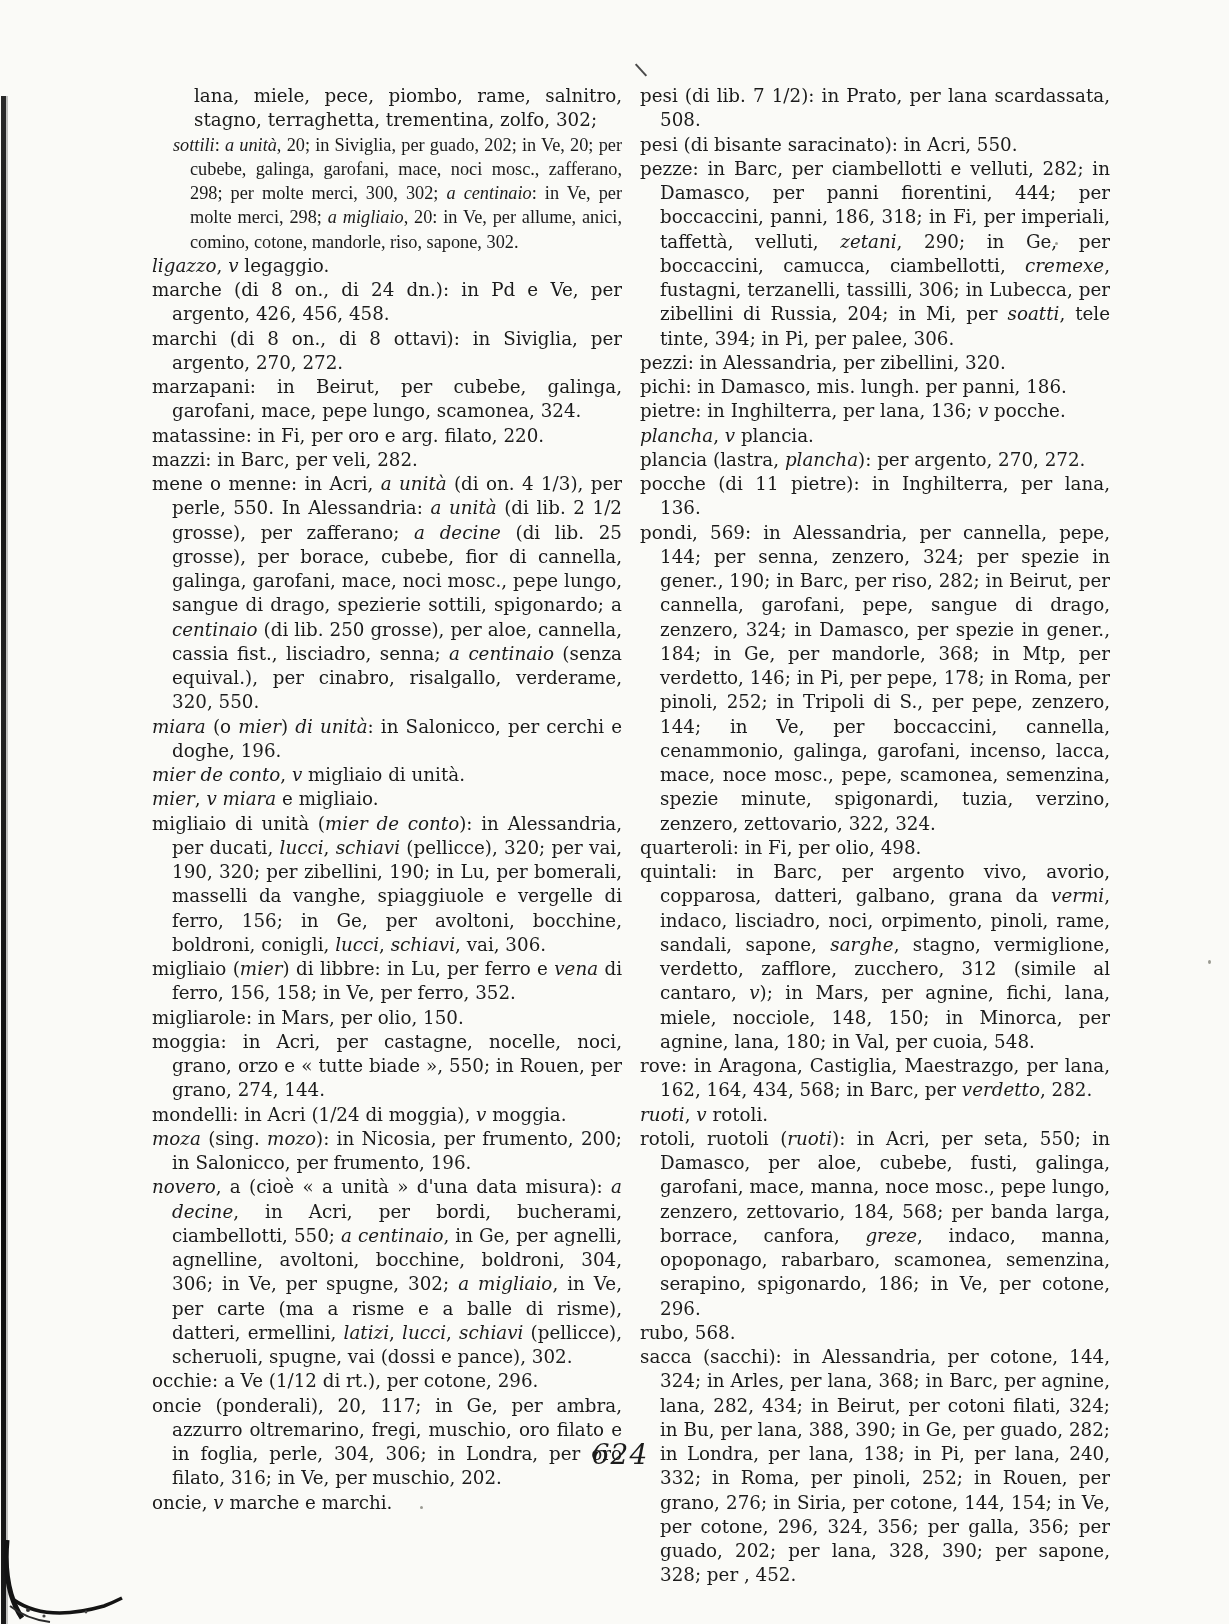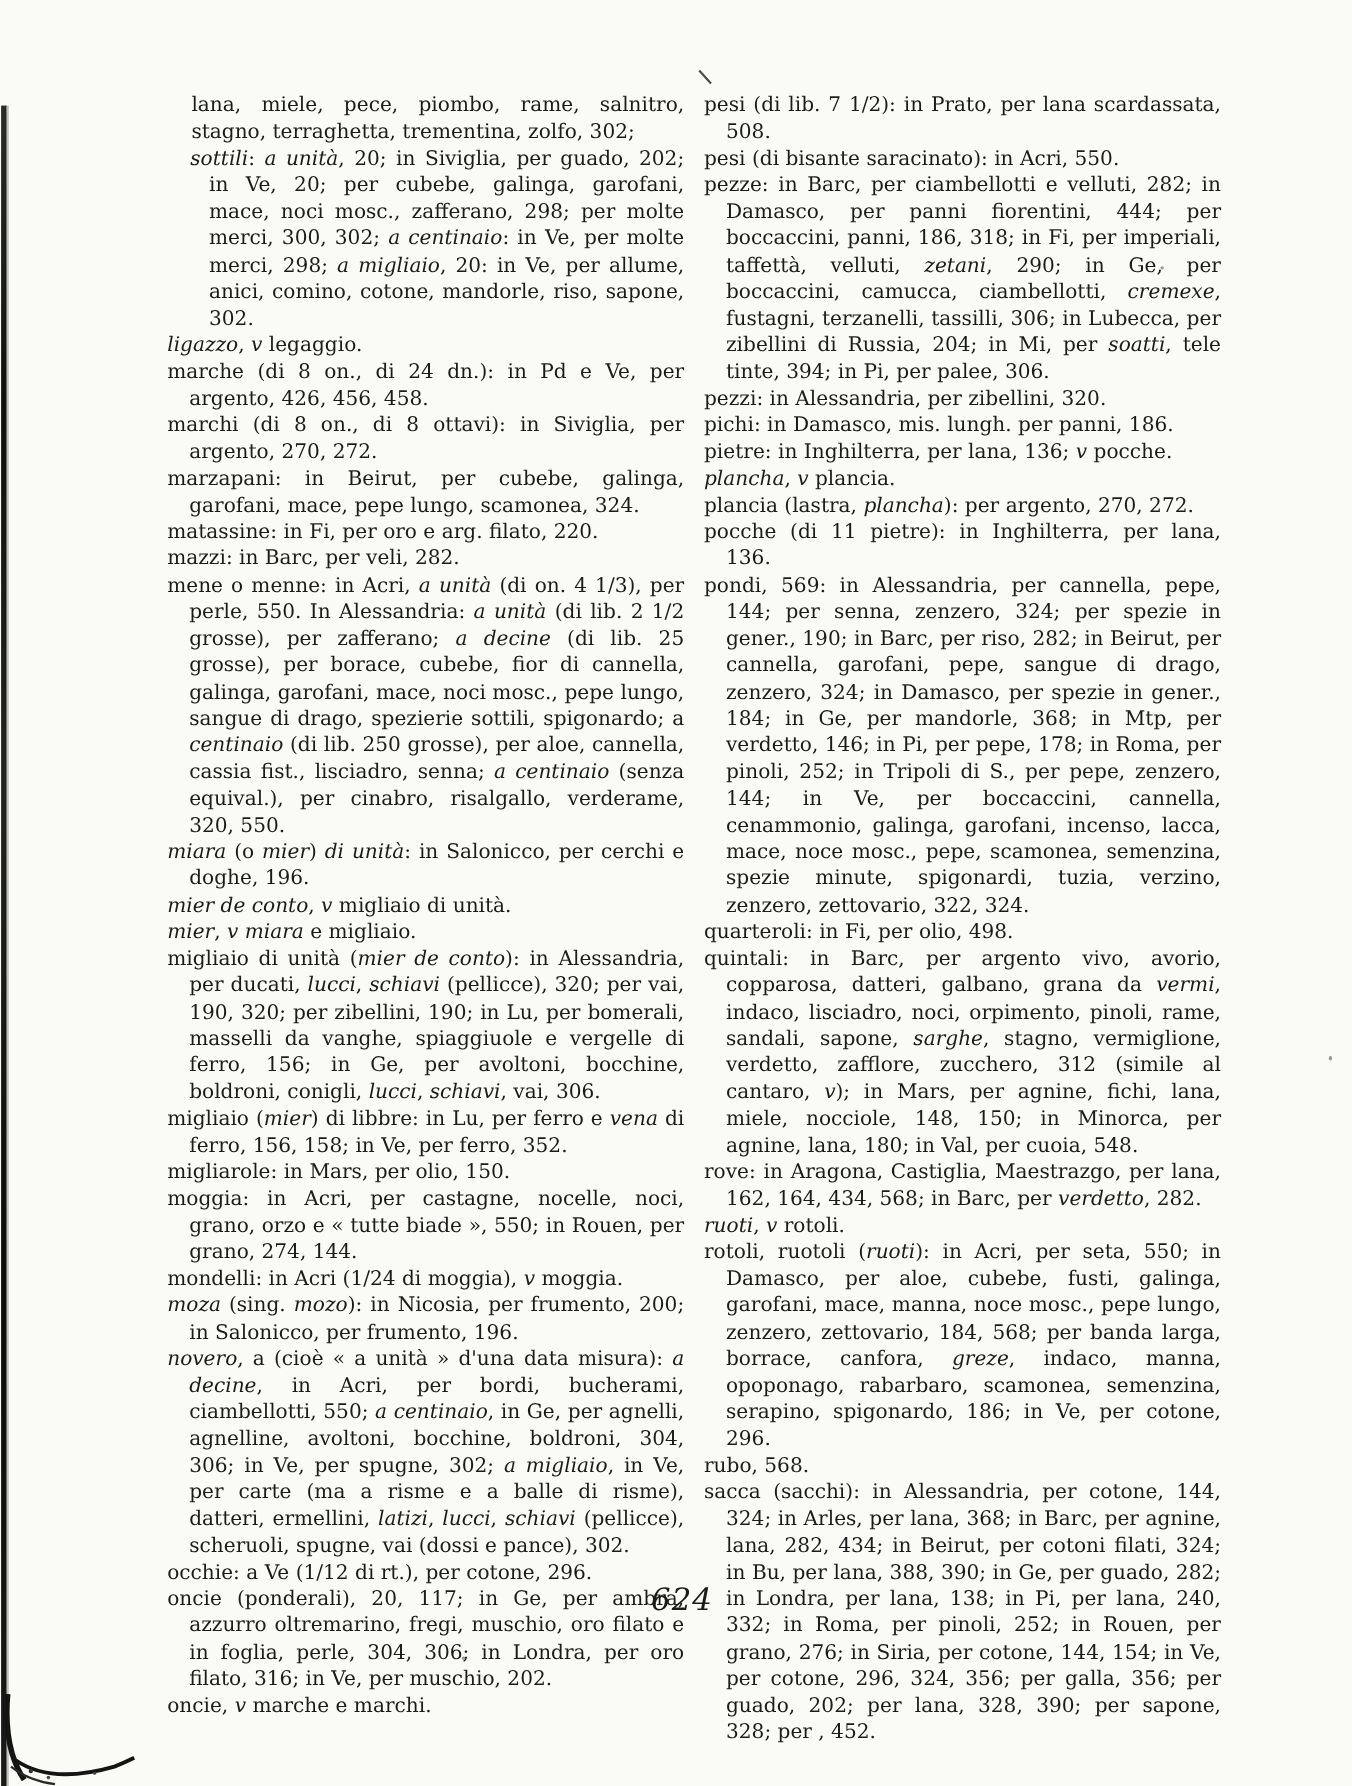--- a/index.html
+++ b/index.html
@@ -9,22 +9,22 @@
     font-family:"DejaVu Serif","Liberation Serif",serif;
   }
   .page{position:absolute;inset:0;}
   .col{
     position:absolute;top:84px;width:470px;
     font-size:18.3px;line-height:24.25px;text-align:justify;
   }
   #left-col{left:152px;}
   #right-col{left:640px;}
   .col p{margin:0;padding-left:20px;text-indent:-20px;}
-  .col p.sub{margin-left:21px;padding-left:17px;text-indent:-17px;}
-  .col p.cont{margin-left:22px;padding-left:0;text-indent:0;}
+  .col p.sub{margin-left:21px;padding-left:17px;text-indent:-17px;font-family:Liberation Serif, serif;}
+  .col p.cont{margin-left:42px;padding-left:0;text-indent:0;}
   .page-number{
     position:absolute;left:560px;top:1438px;width:120px;
     font-style:italic;font-size:28px;text-align:center;letter-spacing:1px;
   }
   
   .edge-line{
     position:absolute;left:1px;top:96px;width:5px;height:1528px;
     background:linear-gradient(180deg,#2a2a2a 0%,#101010 18%,#232323 40%,#0c0c0c 70%,#1a1a1a 100%);
     box-shadow:2px 0 0 rgba(20,20,20,.25);
   }

